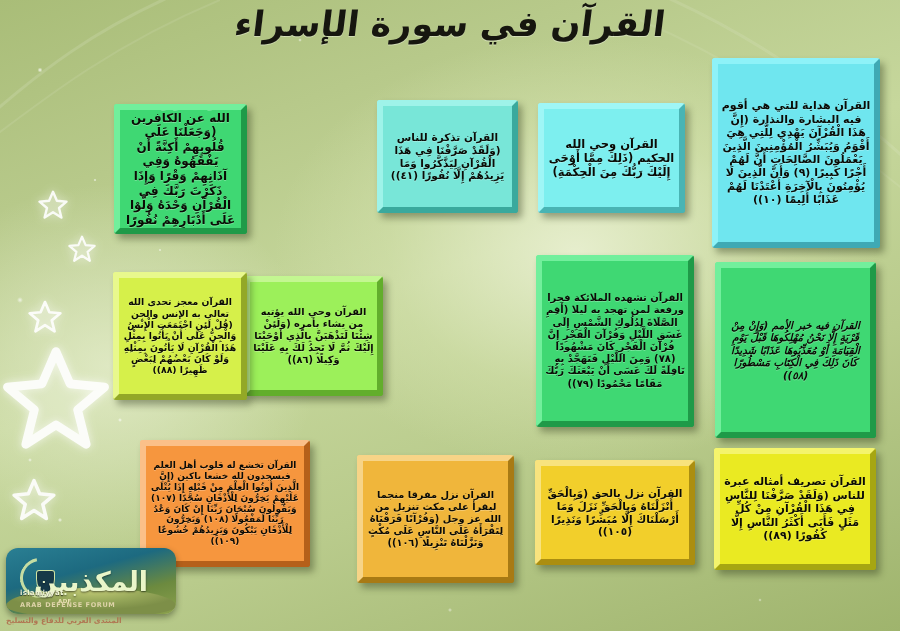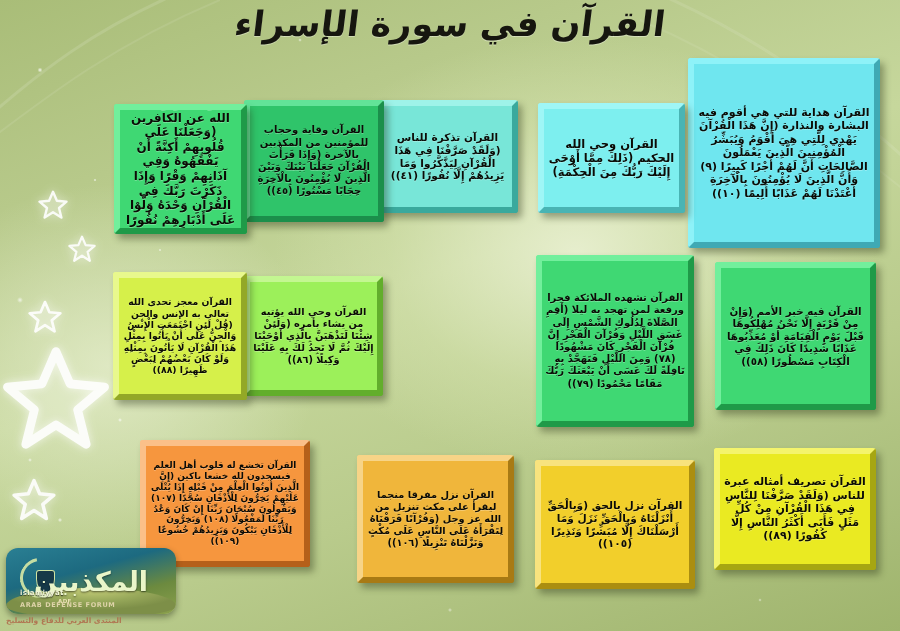--- a/index.html
+++ b/index.html
@@ -163,62 +163,59 @@
       </svg>
   </div>
   <div class="star" style="left:12px;top:478px;">
     <svg width="44" height="44" viewBox="0 0 100 100">
         <path d="M50 6 L63 36 L95 39 L70 60 L78 92 L50 74 L22 92 L30 60 L5 39 L37 36 Z" fill="rgba(255,255,255,.12)" stroke="#ffffff" stroke-width="8" stroke-linejoin="round"></path>
       </svg>
   </div>
 
   <div id="title">القرآن في سورة الإسراء</div>
 
-  <div class="panel t-teal" style="right:20px;top:58px;width:192px;height:190px;">
+  <div class="panel t-teal" style="right:20px;top:58px;width:168px;height:190px;">
     <span class="txt" style="font-size:11px;">القرآن هداية للتي هي أقوم فيه البشارة والنذارة (إِنَّ هَذَا الْقُرْآنَ يَهْدِي لِلَّتِي هِيَ أَقْوَمُ وَيُبَشِّرُ الْمُؤْمِنِينَ الَّذِينَ يَعْمَلُونَ الصَّالِحَاتِ أَنَّ لَهُمْ أَجْرًا كَبِيرًا (٩) وَأَنَّ الَّذِينَ لَا يُؤْمِنُونَ بِالْآخِرَةِ أَعْتَدْنَا لَهُمْ عَذَابًا أَلِيمًا (١٠))</span>
   </div>
 
   <div class="panel t-teal2" style="right:215px;top:103px;width:147px;height:110px;">
     <span class="txt" style="font-size:11.5px;">القرآن وحي الله الحكيم (ذَلِكَ مِمَّا أَوْحَى إِلَيْكَ رَبُّكَ مِنَ الْحِكْمَةِ)</span>
   </div>
 
   <div class="panel t-mint" style="right:382px;top:100px;width:141px;height:113px;">
     <span class="txt" style="font-size:10.5px;">القرآن تذكرة للناس (وَلَقَدْ صَرَّفْنَا فِي هَذَا الْقُرْآنِ لِيَذَّكَّرُوا وَمَا يَزِيدُهُمْ إِلَّا نُفُورًا (٤١))</span>
   </div>
 
-  <div class="panel t-emerald" style="right:516px;top:100px;width:140px;height:122px;">
-    <span class="txt" style="font-size:10px;">القرآن وقاية وحجاب للمؤمنين من المكذبين بالآخرة (وَإِذَا قَرَأْتَ الْقُرْآنَ جَعَلْنَا بَيْنَكَ وَبَيْنَ الَّذِينَ لَا يُؤْمِنُونَ بِالْآخِرَةِ حِجَابًا مَسْتُورًا (٤٥))</span>
-  </div>
 
   <div class="panel t-green" style="right:653px;top:104px;width:133px;height:130px;">
     <span class="txt" style="font-size:12px;">القرآن عزيز حجبه الله عن الكافرين (وَجَعَلْنَا عَلَى قُلُوبِهِمْ أَكِنَّةً أَنْ يَفْقَهُوهُ وَفِي آذَانِهِمْ وَقْرًا وَإِذَا ذَكَرْتَ رَبَّكَ فِي الْقُرْآنِ وَحْدَهُ وَلَّوْا عَلَى أَدْبَارِهِمْ نُفُورًا (٤٦))</span>
   </div>
 
-  <div class="panel t-green" style="right:24px;top:262px;width:161px;height:148px;">
+  <div class="panel t-green" style="right:24px;top:262px;width:161px;height:176px;font-style:italic;">
     <span class="txt" style="font-size:10.3px;">القرآن فيه خبر الأمم (وَإِنْ مِنْ قَرْيَةٍ إِلَّا نَحْنُ مُهْلِكُوهَا قَبْلَ يَوْمِ الْقِيَامَةِ أَوْ مُعَذِّبُوهَا عَذَابًا شَدِيدًا كَانَ ذَلِكَ فِي الْكِتَابِ مَسْطُورًا (٥٨))</span>
   </div>
 
   <div class="panel t-green" style="right:206px;top:255px;width:158px;height:172px;">
     <span class="txt" style="font-size:10px;">القرآن تشهده الملائكة فجرا ورفعة لمن تهجد به ليلا (أَقِمِ الصَّلَاةَ لِدُلُوكِ الشَّمْسِ إِلَى غَسَقِ اللَّيْلِ وَقُرْآنَ الْفَجْرِ إِنَّ قُرْآنَ الْفَجْرِ كَانَ مَشْهُودًا (٧٨) وَمِنَ اللَّيْلِ فَتَهَجَّدْ بِهِ نَافِلَةً لَكَ عَسَى أَنْ يَبْعَثَكَ رَبُّكَ مَقَامًا مَحْمُودًا (٧٩))</span>
   </div>
 
 
   <div class="panel t-lime2" style="right:517px;top:276px;width:139px;height:120px;">
     <span class="txt" style="font-size:9.8px;">القرآن وحي الله يؤتيه من يشاء بأمره (وَلَئِنْ شِئْنَا لَنَذْهَبَنَّ بِالَّذِي أَوْحَيْنَا إِلَيْكَ ثُمَّ لَا تَجِدُ لَكَ بِهِ عَلَيْنَا وَكِيلًا (٨٦))</span>
   </div>
 
   <div class="panel t-yellowgrn" style="right:653px;top:272px;width:134px;height:128px;">
     <span class="txt" style="font-size:9.3px;">القرآن معجز تحدى الله تعالى به الإنس والجن (قُلْ لَئِنِ اجْتَمَعَتِ الْإِنْسُ وَالْجِنُّ عَلَى أَنْ يَأْتُوا بِمِثْلِ هَذَا الْقُرْآنِ لَا يَأْتُونَ بِمِثْلِهِ وَلَوْ كَانَ بَعْضُهُمْ لِبَعْضٍ ظَهِيرًا (٨٨))</span>
   </div>
 
   <div class="panel t-yellow" style="right:24px;top:448px;width:162px;height:122px;">
     <span class="txt" style="font-size:11px;">القرآن تصريف أمثاله عبرة للناس (وَلَقَدْ صَرَّفْنَا لِلنَّاسِ فِي هَذَا الْقُرْآنِ مِنْ كُلِّ مَثَلٍ فَأَبَى أَكْثَرُ النَّاسِ إِلَّا كُفُورًا (٨٩))</span>
   </div>
 
-  <div class="panel t-gold" style="right:205px;top:460px;width:160px;height:129px;">
+  <div class="panel t-gold" style="right:205px;top:460px;width:160px;height:105px;">
     <span class="txt" style="font-size:10.6px;">القرآن نزل بالحق (وَبِالْحَقِّ أَنْزَلْنَاهُ وَبِالْحَقِّ نَزَلَ وَمَا أَرْسَلْنَاكَ إِلَّا مُبَشِّرًا وَنَذِيرًا (١٠٥))</span>
   </div>
 
   <div class="panel t-amber" style="right:386px;top:455px;width:157px;height:128px;">
     <span class="txt" style="font-size:9.8px;">القرآن نزل مفرقا منجما ليقرأ على مكث تنزيل من الله عز وجل (وَقُرْآنًا فَرَقْنَاهُ لِتَقْرَأَهُ عَلَى النَّاسِ عَلَى مُكْثٍ وَنَزَّلْنَاهُ تَنْزِيلًا (١٠٦))</span>
   </div>
 
   <div class="panel t-orange" style="right:590px;top:440px;width:170px;height:127px;">
     <span class="txt" style="font-size:9px;">القرآن تخشع له قلوب أهل العلم فيسجدون لله خشعا باكين (إِنَّ الَّذِينَ أُوتُوا الْعِلْمَ مِنْ قَبْلِهِ إِذَا يُتْلَى عَلَيْهِمْ يَخِرُّونَ لِلْأَذْقَانِ سُجَّدًا (١٠٧) وَيَقُولُونَ سُبْحَانَ رَبِّنَا إِنْ كَانَ وَعْدُ رَبِّنَا لَمَفْعُولًا (١٠٨) وَيَخِرُّونَ لِلْأَذْقَانِ يَبْكُونَ وَيَزِيدُهُمْ خُشُوعًا (١٠٩))</span>
   </div>

